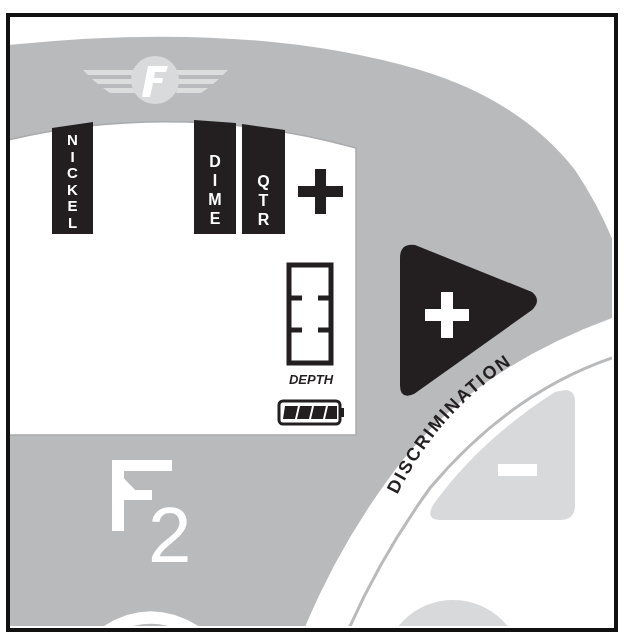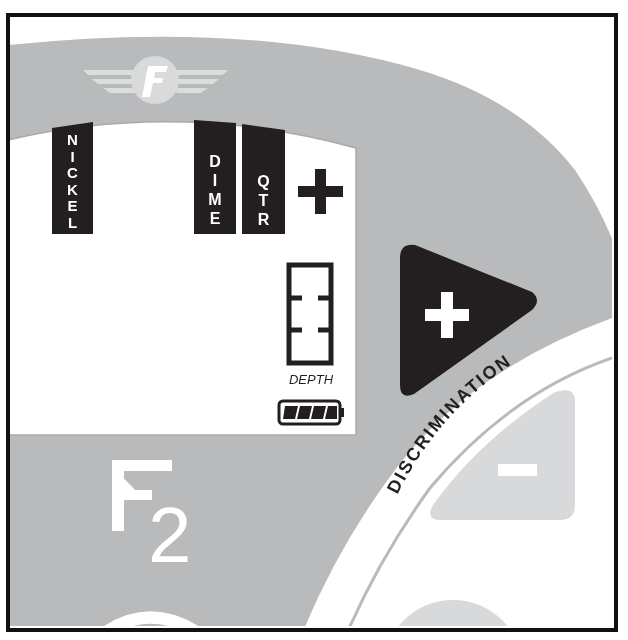--- a/index.html
+++ b/index.html
@@ -110,16 +110,16 @@
     <div>D</div>
     <div>I</div>
     <div>M</div>
     <div>E</div>
   </div>
   <div class="lcd-label" style="left:242px;top:172px;width:43px;text-align:center;color:#fff;font-weight:bold;font-size:16px;line-height:19px;">
     <div>Q</div>
     <div>T</div>
     <div>R</div>
   </div>
-  <div class="lcd-label" style="left:280px;top:372px;width:62px;text-align:center;color:#231f20;font-weight:normal;font-style:italic;font-size:13px;">DEPTH</div>
+  <div class="lcd-label" style="left:280px;top:372px;width:62px;text-align:center;color:#231f20;font-weight:bold;font-style:italic;font-size:13px;">DEPTH</div>
 
   <div class="frame"></div>
 </div>
 
 </body></html>

